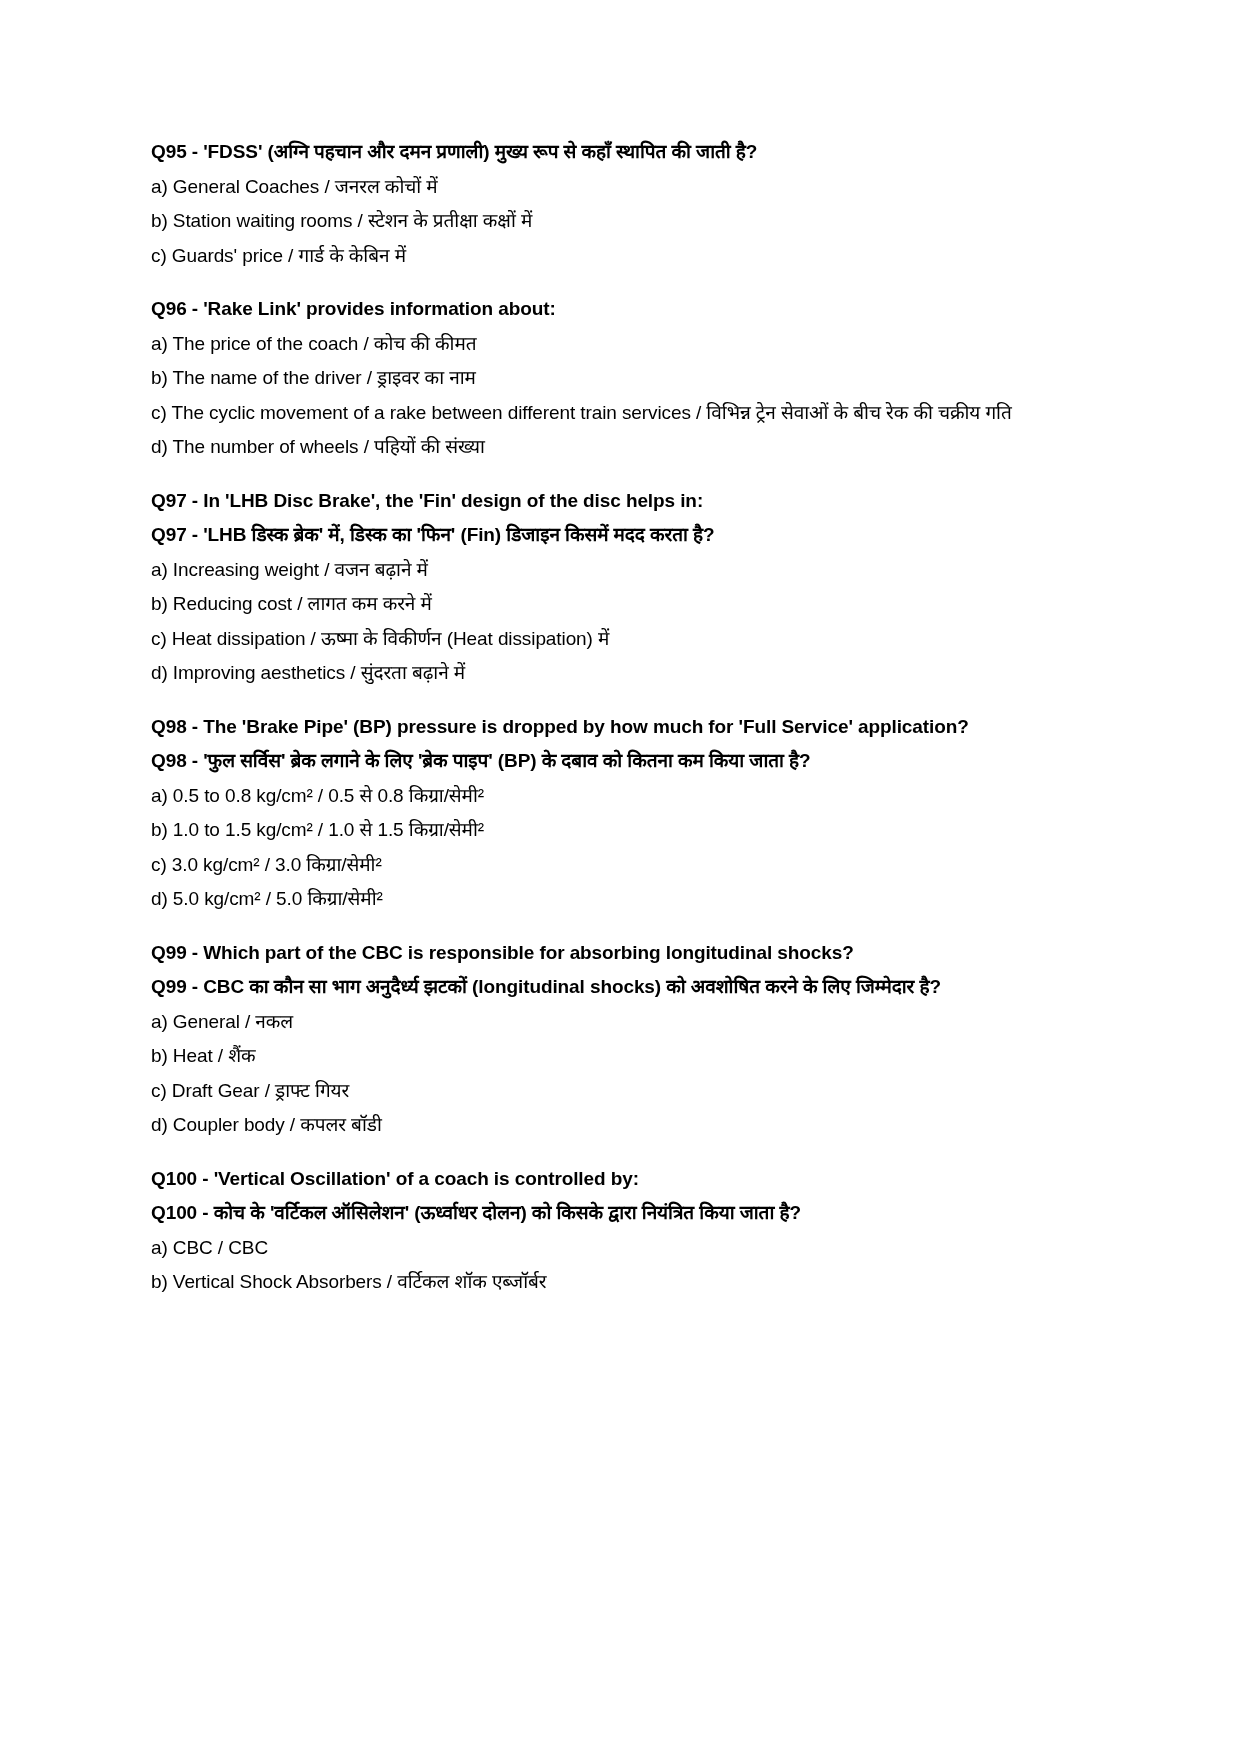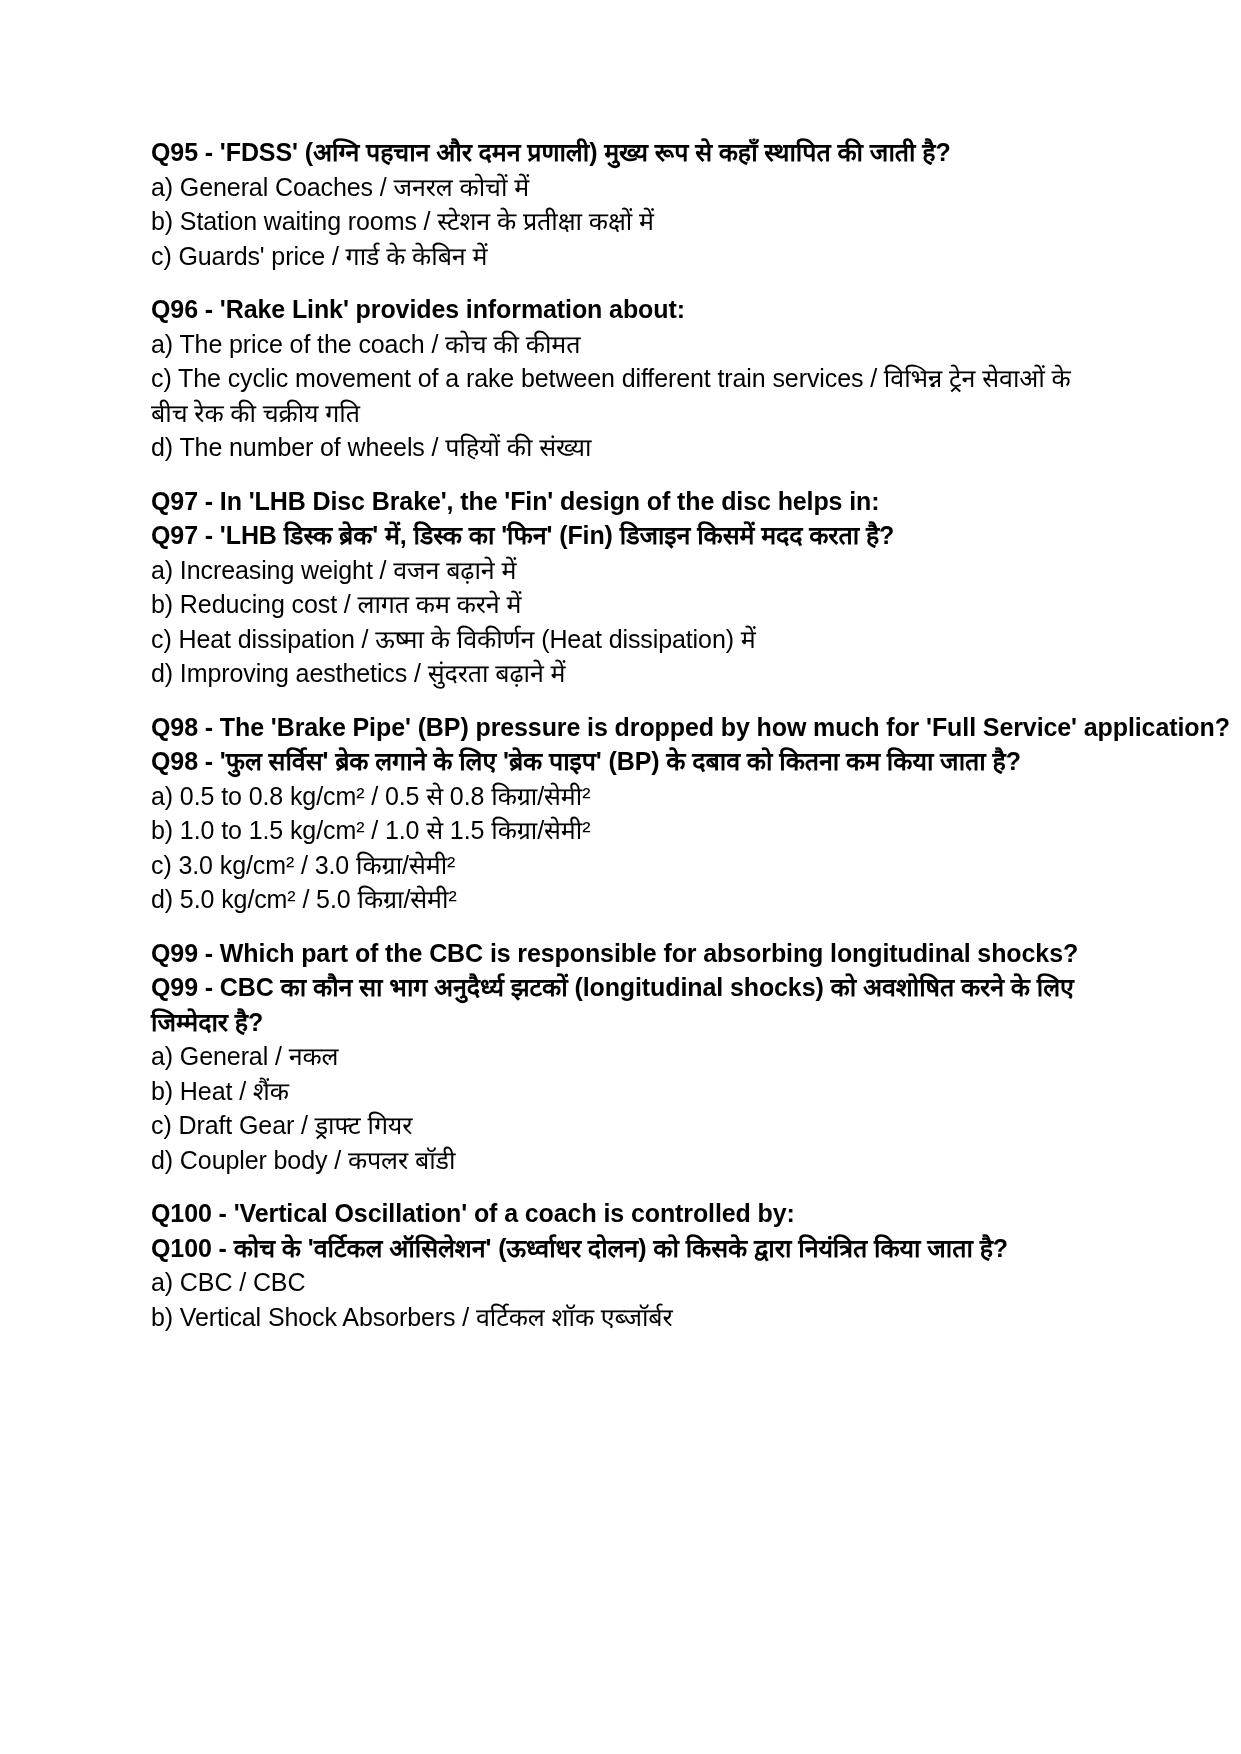--- a/index.html
+++ b/index.html
@@ -18,31 +18,31 @@
     .page {
       position: absolute;
       left: 151px;
       top: 152px;
       width: 960px;
     }
     .question {
       margin-bottom: 19px;
     }
     .q-line {
-      font-size: 25px;
+      font-size: 19px;
       font-weight: bold;
       line-height: 34.5px;
       white-space: nowrap;
       letter-spacing: -0.1px;
     }
     .q-line.wrap {
       white-space: normal;
     }
     .opt-line {
-      font-size: 25px;
+      font-size: 19px;
       line-height: 34.5px;
       white-space: normal;
       letter-spacing: -0.1px;
     }
     .q-first {
       margin-top: -17px;
     }
   </style>
 </head>
 <body>
@@ -52,20 +52,21 @@
   <div class="question q-first">
     <div class="q-line">Q95 - 'FDSS' (अग्नि पहचान और दमन प्रणाली) मुख्य रूप से कहाँ स्थापित की जाती है?</div>
     <div class="opt-line">a) General Coaches / जनरल कोचों में</div>
     <div class="opt-line">b) Station waiting rooms / स्टेशन के प्रतीक्षा कक्षों में</div>
     <div class="opt-line">c) Guards' price / गार्ड के केबिन में</div>
   </div>
 
   <div class="question">
     <div class="q-line">Q96 - 'Rake Link' provides information about:</div>
     <div class="opt-line">a) The price of the coach / कोच की कीमत</div>
+    <div class="opt-line">b) The name of the driver / ड्राइवर का नाम</div>
     <div class="opt-line">c) The cyclic movement of a rake between different train services / विभिन्न ट्रेन सेवाओं के बीच रेक की चक्रीय गति</div>
     <div class="opt-line">d) The number of wheels / पहियों की संख्या</div>
   </div>
 
   <div class="question">
     <div class="q-line">Q97 - In 'LHB Disc Brake', the 'Fin' design of the disc helps in:</div>
     <div class="q-line">Q97 - 'LHB डिस्क ब्रेक' में, डिस्क का 'फिन' (Fin) डिजाइन किसमें मदद करता है?</div>
     <div class="opt-line">a) Increasing weight / वजन बढ़ाने में</div>
     <div class="opt-line">b) Reducing cost / लागत कम करने में</div>
     <div class="opt-line">c) Heat dissipation / ऊष्मा के विकीर्णन (Heat dissipation) में</div>

